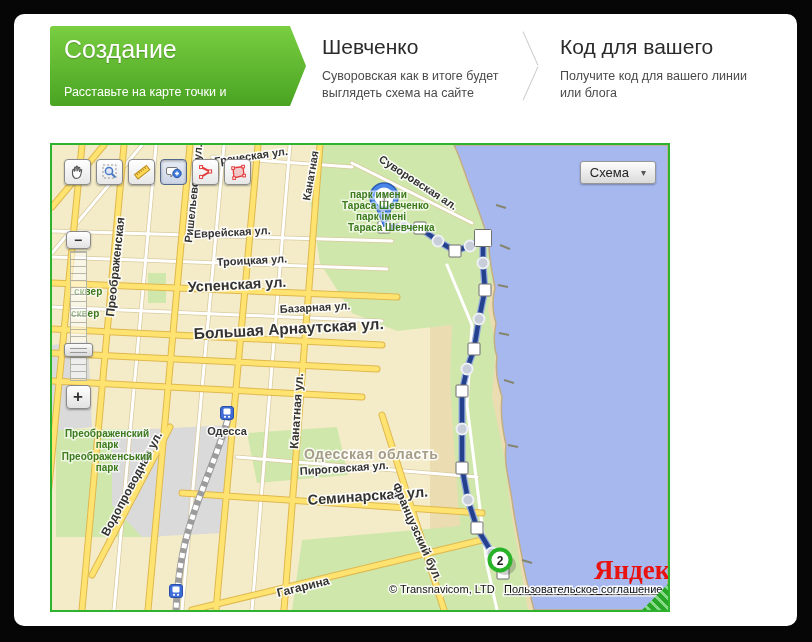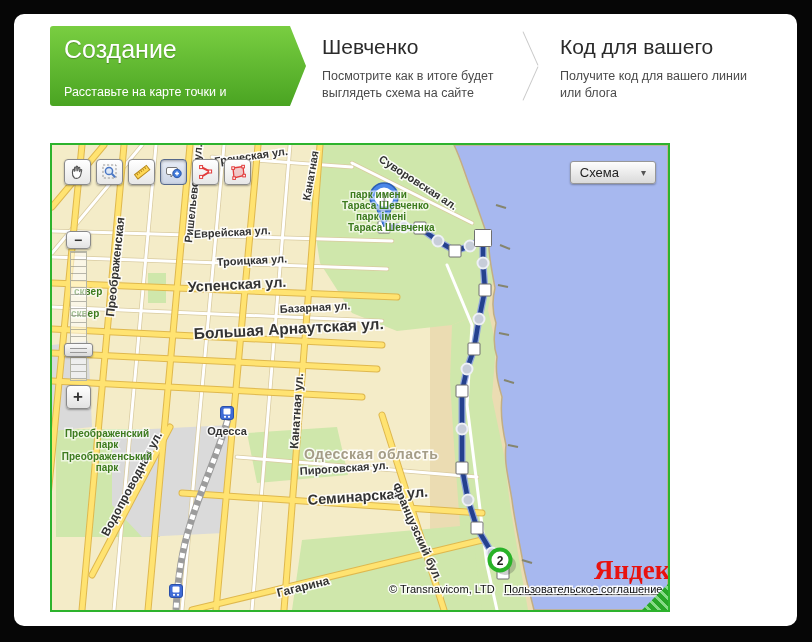--- a/index.html
+++ b/index.html
@@ -45,21 +45,21 @@
   }
   .tool.active{
     background:linear-gradient(#e8edf6,#ccd5e6);
     border-color:#56688a;box-shadow:inset 0 1px 3px rgba(0,0,0,.35);
   }
   
   .schema-btn{
     position:absolute;right:12px;top:16px;height:23px;padding:0 9px;
     font-family:"Liberation Sans",sans-serif;font-size:13px;color:#222;
     background:linear-gradient(#fdfdfd,#dadada);border:1px solid #979797;border-radius:3px;
-    box-shadow:0 1px 2px rgba(0,0,0,.3);display:flex;align-items:center;gap:22px;cursor:pointer;
+    box-shadow:0 1px 2px rgba(0,0,0,.3);display:flex;align-items:center;gap:12px;cursor:pointer;
   }
   .schema-btn .caret{font-size:10px;color:#555}
   
   .zoom-ctl{position:absolute;left:12px;top:86px;width:28px;display:flex;flex-direction:column;align-items:center}
   .zbtn{
     box-sizing:border-box;border:1px solid #8a8a8a;border-radius:4px;
     background:linear-gradient(#ffffff,#e2e2e2);box-shadow:0 1px 2px rgba(0,0,0,.35);
     color:#333;font-weight:bold;display:flex;align-items:center;justify-content:center;cursor:pointer;
   }
   .zbtn.minus{width:25px;height:18px;font-size:14px}
@@ -98,21 +98,21 @@
 
 <div class="page">
 
   <div class="wizard">
     <div class="step-green">
       <div class="t">Создание</div>
       <div class="d">Расставьте на карте точки и линии и выглядеть их</div>
     </div>
     <div class="step-plain">
       <div class="t">Шевченко</div>
-      <div class="d">Посмотрите как в итоге будет выглядеть схема на сайте</div>
+      <div class="d">Суворовская как в итоге будет выглядеть схема на сайте</div>
     </div>
     <div class="sep"></div>
     <div class="step-plain">
       <div class="t">Код для вашего</div>
       <div class="d">Получите код для вашего линии или блога</div>
     </div>
   </div>
 
   <div class="map-frame">
     <svg class="mapcanvas" width="616" height="465" viewBox="0 0 616 465">

